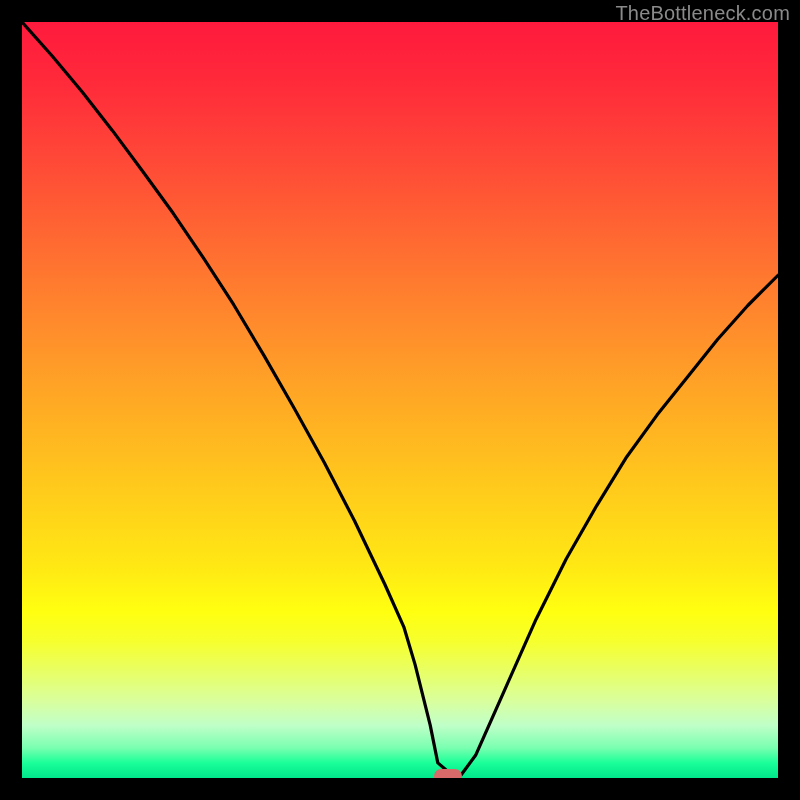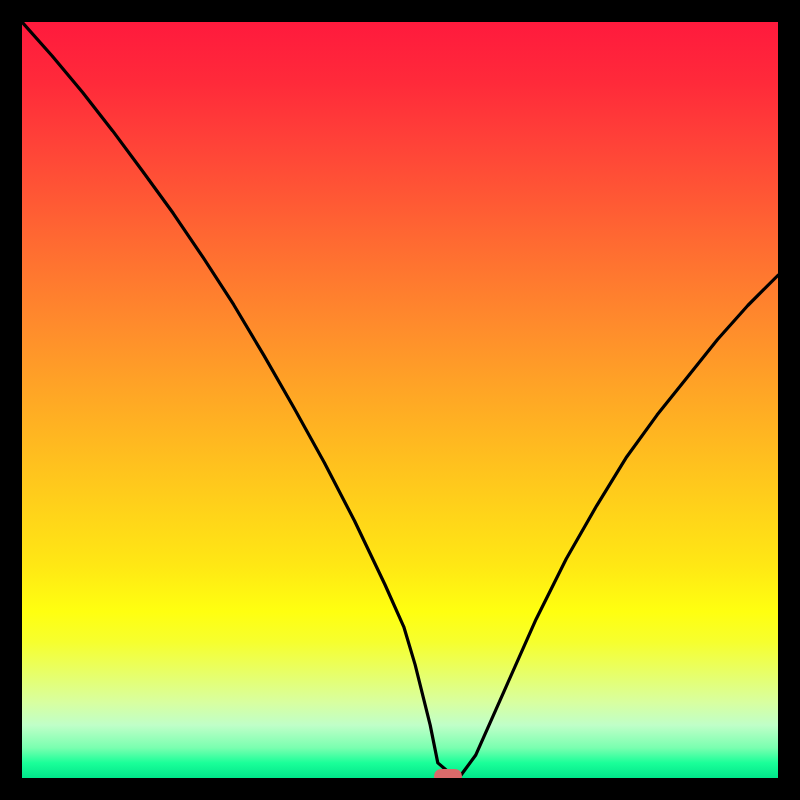--- a/index.html
+++ b/index.html
@@ -34,13 +34,14 @@
 <body>
 
 <div class="frame">
   <div class="plot">
     <div class="grad"></div>
     <svg class="curve" width="756" height="756" viewBox="0 0 756 756">
       <path id="curve-path" fill="none" stroke="#000" stroke-width="3.2" stroke-linejoin="round" stroke-linecap="round" d="M0.0 0.0 L30.2 34.0 L60.5 70.3 L90.7 108.9 L121.0 149.7 L151.2 191.3 L181.4 235.9 L211.7 282.7 L241.9 333.4 L272.2 386.3 L302.4 440.7 L332.6 499.0 L362.9 562.5 L381.8 604.8 L393.1 642.6 L408.2 703.1 L415.8 740.9 L430.9 753.7 L438.5 753.7 L453.6 733.3 L483.8 665.3 L514.1 597.2 L544.3 536.8 L574.6 483.8 L604.8 434.7 L635.0 393.1 L665.3 355.3 L695.5 317.5 L725.8 283.5 L756.0 253.3"></path>
     </svg>
     <div class="marker" id="marker" style="left: 425.628px; top: 753.732px;"></div>
   </div>
+  <div class="watermark">TheBottleneck.com</div>
 </div>
 
 </body></html>

